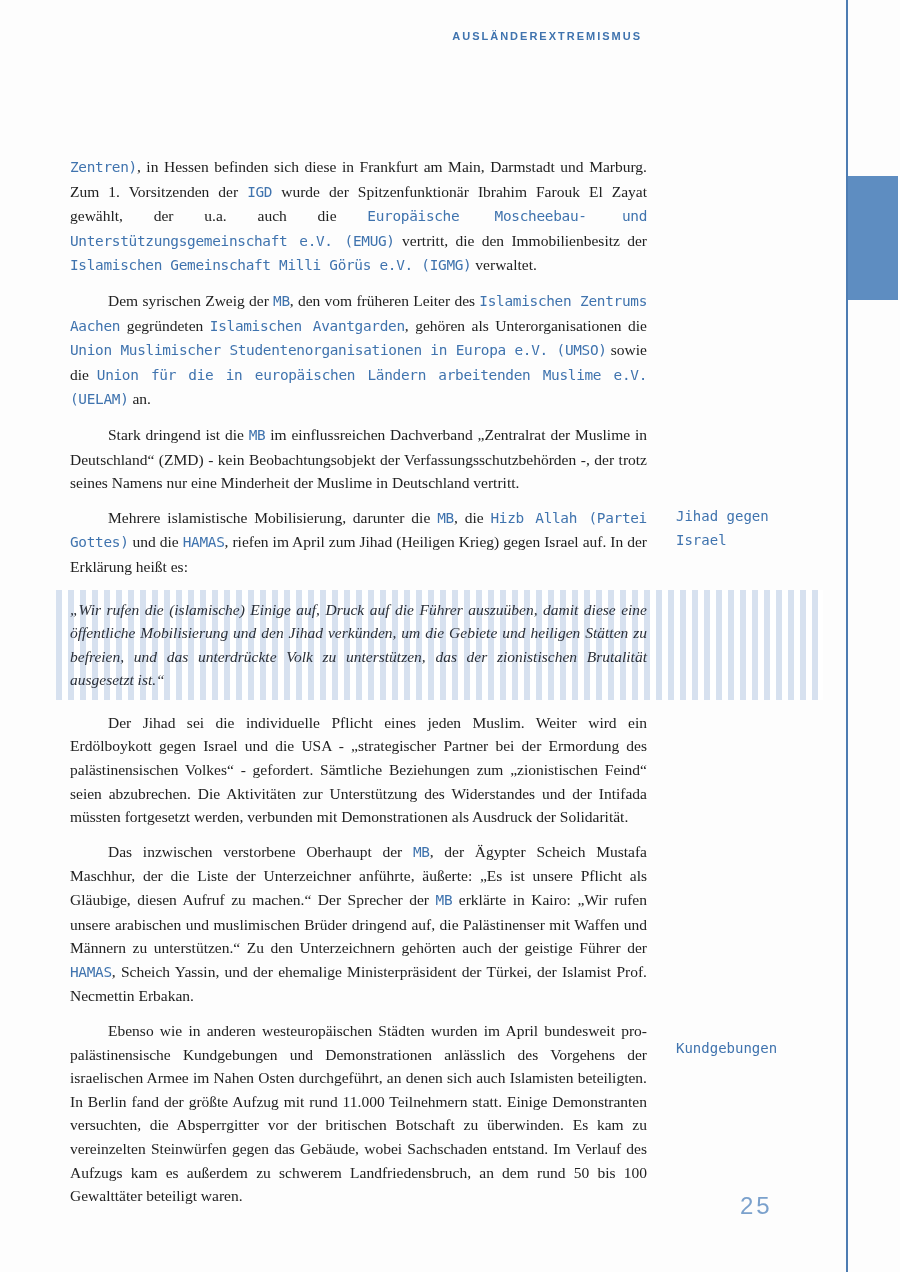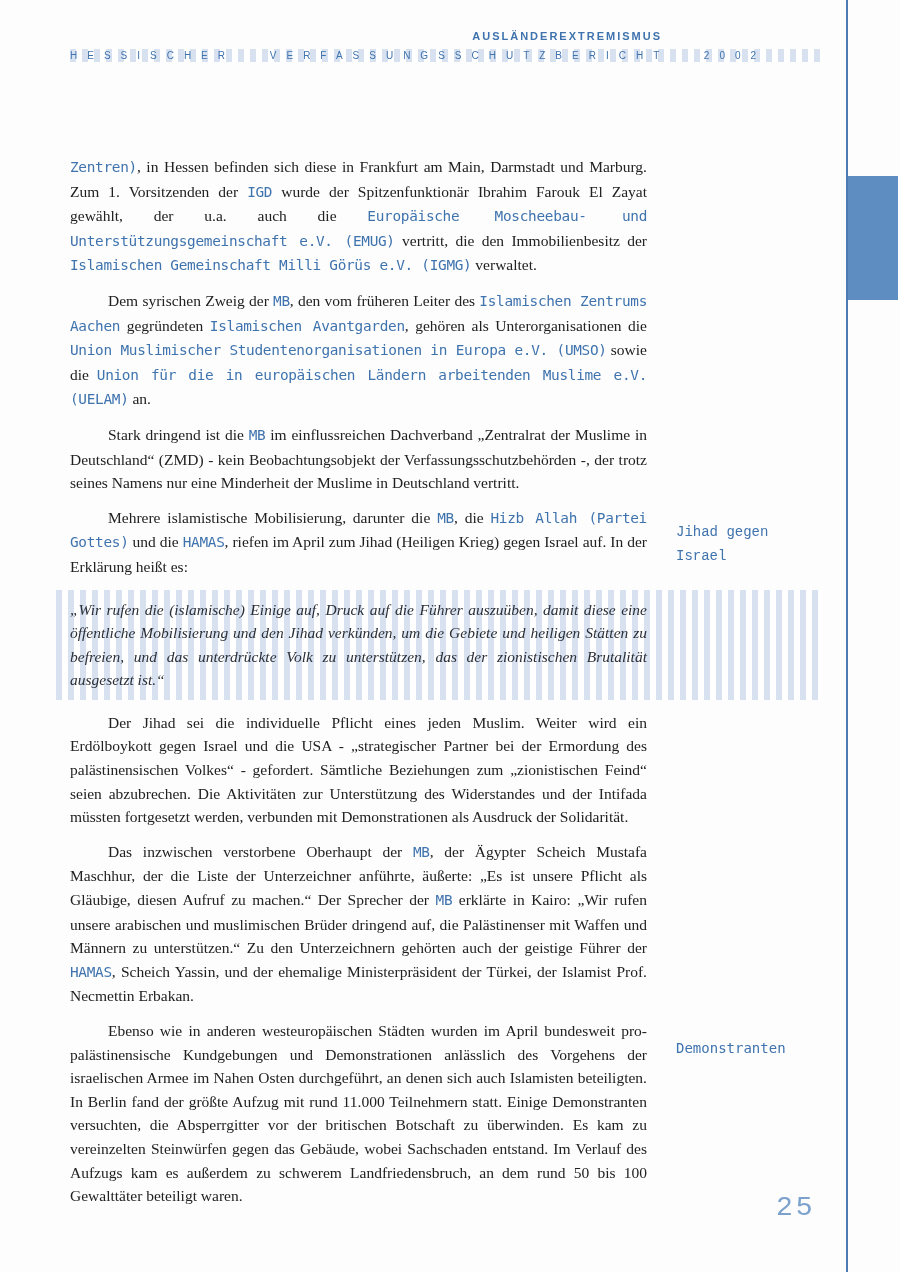--- a/index.html
+++ b/index.html
@@ -17,21 +17,21 @@
     position:absolute; left:846px; top:0; width:2px; height:1272px;
     background:var(--rule,#4d7cb2);
   }
   .section-tab {
     position:absolute; left:848px; top:176px; width:50px; height:124px;
     background:var(--tab,#5e8dc1);
   }
 
   
   .section-label {
-    position:absolute; top:30px; right:238px;
+    position:absolute; top:30px; right:258px;
     font-family:"Liberation Sans", sans-serif;
     font-size:11px; font-weight:bold; letter-spacing:2px;
     color:var(--accent,#3f73ae); white-space:nowrap;
   }
   .title-band {
     position:absolute; left:70px; top:49px; width:750px; height:13px;
     background:repeating-linear-gradient(90deg,
       var(--stripe,#d7e1ef) 0px, var(--stripe,#d7e1ef) 6px,
       #ffffff 6px, #ffffff 12px);
     overflow:hidden;
@@ -64,55 +64,52 @@
       #ffffff 6px, #ffffff 12px);
   }
 
   
   .margin-note {
     position:absolute; left:676px; width:150px;
     font-family:"DejaVu Sans Mono", monospace;
     font-size:14px; line-height:24px;
     color:var(--accent,#3f73ae);
   }
-  .note-1 { top:520px;font-family:Liberation Mono, monospace; }
+  .note-1 { top:504px; }
   .note-2 { top:1036px; }
 
   
   .page-number {
-    position:absolute; left:776px; top:1192px;
-    font-family:Liberation Mono, monospace;
-    font-size:28px; letter-spacing:3px;
+    position:absolute; left:740px; top:1192px;
+    font-family:Liberation Sans, sans-serif;
+    font-size:24px; letter-spacing:3px;
     color:var(--pagenum,#7ba1cc);
   }
 </style>
 </head>
 <body>
 
 <div class="page">
 
   <div class="rule-v"></div>
   <div class="section-tab"></div>
 
   <div class="section-label">AUSLÄNDEREXTREMISMUS</div>
 
-  <div class="title-band">
-    <span>HESSISCHER VERFASSUNGSSCHUTZBERICHT 2002</span>
-  </div>
 
   <div class="content">
       <p class=""><span class="em">Zentren)</span><span>, in Hessen befinden sich diese in Frankfurt am Main, Darmstadt und Marburg. Zum 1. Vorsitzenden der </span><span class="em">IGD</span><span> wurde der Spitzenfunktionär Ibrahim Farouk El Zayat gewählt, der u.a. auch die </span><span class="em">Europäische Moscheebau- und Unterstützungsgemeinschaft e.V. (EMUG)</span><span> vertritt, die den Immobilienbesitz der </span><span class="em">Islamischen Gemeinschaft Milli Görüs e.V. (IGMG)</span><span> verwaltet.</span></p>
       <p class=" indent"><span>Dem syrischen Zweig der </span><span class="em">MB</span><span>, den vom früheren Leiter des </span><span class="em">Islamischen Zentrums Aachen</span><span> gegründeten </span><span class="em">Islamischen Avantgarden</span><span>, gehören als Unterorganisationen die </span><span class="em">Union Muslimischer Studentenorganisationen in Europa e.V. (UMSO)</span><span> sowie die </span><span class="em">Union für die in europäischen Ländern arbeitenden Muslime e.V. (UELAM)</span><span> an.</span></p>
       <p class=" indent"><span>Stark dringend ist die </span><span class="em">MB</span><span> im einflussreichen Dachverband „Zentralrat der Muslime in Deutschland“ (ZMD) - kein Beobachtungsobjekt der Verfassungsschutzbehörden -, der trotz seines Namens nur eine Minderheit der Muslime in Deutschland vertritt.</span></p>
       <p class=" indent"><span>Mehrere islamistische Mobilisierung, darunter die </span><span class="em">MB</span><span>, die </span><span class="em">Hizb Allah (Partei Gottes)</span><span> und die </span><span class="em">HAMAS</span><span>, riefen im April zum Jihad (Heiligen Krieg) gegen Israel auf. In der Erklärung heißt es:</span></p>
       <p class="quote"><span>„Wir rufen die (islamische) Einige auf, Druck auf die Führer auszuüben, damit diese eine öffentliche Mobilisierung und den Jihad verkünden, um die Gebiete und heiligen Stätten zu befreien, und das unterdrückte Volk zu unterstützen, das der zionistischen Brutalität ausgesetzt ist.“</span></p>
       <p class=" indent"><span>Der Jihad sei die individuelle Pflicht eines jeden Muslim. Weiter wird ein Erdölboykott gegen Israel und die USA - „strategischer Partner bei der Ermordung des palästinensischen Volkes“ - gefordert. Sämtliche Beziehungen zum „zionistischen Feind“ seien abzubrechen. Die Aktivitäten zur Unterstützung des Widerstandes und der Intifada müssten fortgesetzt werden, verbunden mit Demonstrationen als Ausdruck der Solidarität.</span></p>
       <p class=" indent"><span>Das inzwischen verstorbene Oberhaupt der </span><span class="em">MB</span><span>, der Ägypter Scheich Mustafa Maschhur, der die Liste der Unterzeichner anführte, äußerte: „Es ist unsere Pflicht als Gläubige, diesen Aufruf zu machen.“ Der Sprecher der </span><span class="em">MB</span><span> erklärte in Kairo: „Wir rufen unsere arabischen und muslimischen Brüder dringend auf, die Palästinenser mit Waffen und Männern zu unterstützen.“ Zu den Unterzeichnern gehörten auch der geistige Führer der </span><span class="em">HAMAS</span><span>, Scheich Yassin, und der ehemalige Ministerpräsident der Türkei, der Islamist Prof. Necmettin Erbakan.</span></p>
       <p class=" indent"><span>Ebenso wie in anderen westeuropäischen Städten wurden im April bundesweit pro-palästinensische Kundgebungen und Demonstrationen anlässlich des Vorgehens der israelischen Armee im Nahen Osten durchgeführt, an denen sich auch Islamisten beteiligten. In Berlin fand der größte Aufzug mit rund 11.000 Teilnehmern statt. Einige Demonstranten versuchten, die Absperrgitter vor der britischen Botschaft zu überwinden. Es kam zu vereinzelten Steinwürfen gegen das Gebäude, wobei Sachschaden entstand. Im Verlauf des Aufzugs kam es außerdem zu schwerem Landfriedensbruch, an dem rund 50 bis 100 Gewalttäter beteiligt waren.</span></p>
     </div>
 
   <div class="margin-note note-1">Jihad gegen Israel</div>
 
-  <div class="margin-note note-2">Demonstranten</div>
+  <div class="margin-note note-2">Kundgebungen</div>
 
   <div class="page-number">25</div>
 
 </div>
 
 </body></html>

